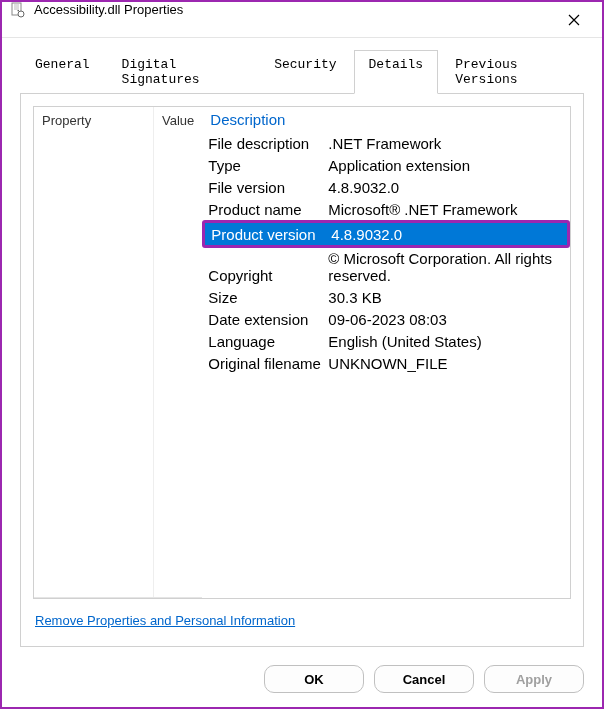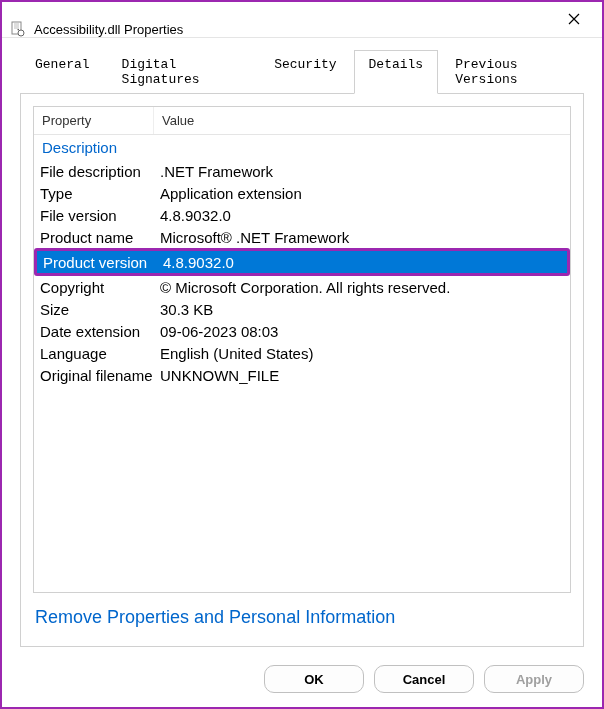--- a/index.html
+++ b/index.html
@@ -12,21 +12,21 @@
       width: 604px;
       height: 709px;
       border: 2px solid #9c27b0;
       background: #ffffff;
       display: flex;
       flex-direction: column;
     }
     .titlebar {
       height: 36px;
       display: flex;
-      align-items: flex-end;
+      align-items: flex-start;
       padding: 0 8px;
       border-bottom: 1px solid #e5e5e5;
     }
     .titlebar .icon {
       width: 16px;
       height: 16px;
       margin-right: 8px;
       display: flex;
       align-items: center;
       justify-content: center;
@@ -78,21 +78,21 @@
       border-top: none;
       flex: 1;
       padding: 12px;
       display: flex;
       flex-direction: column;
     }
     .grid-wrap {
       border: 1px solid #d0d0d0;
       flex: 1;
       display: flex;
-      flex-direction: column;
+      flex-direction: row;
       background: #fff;
       overflow: hidden;
     }
     .grid-header {
       display: flex;
       border-bottom: 1px solid #e5e5e5;
       background: #fff;
       font-size: 13px;
       color: #333;
     }
@@ -135,21 +135,22 @@
     .row.selected .prop,
     .row.selected .val {
       color: #fff;
     }
     .highlight-box {
       border: 3px solid #9c27b0;
       border-radius: 3px;
     }
     .bottom-link {
       color: #0066cc;
-      font-size: 18px;
+      text-decoration: underline;
+      font-size: 13px;
       padding: 14px 2px 6px 2px;
       cursor: default;
     }
     .buttons {
       display: flex;
       justify-content: flex-end;
       gap: 10px;
       padding: 10px 18px 14px 0;
     }
     .btn {

